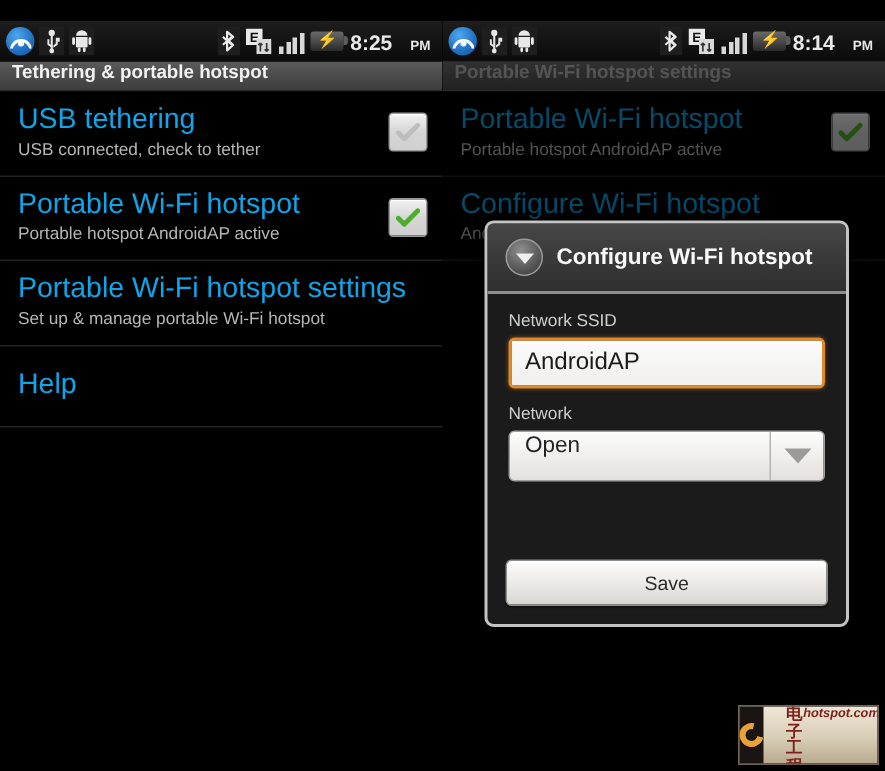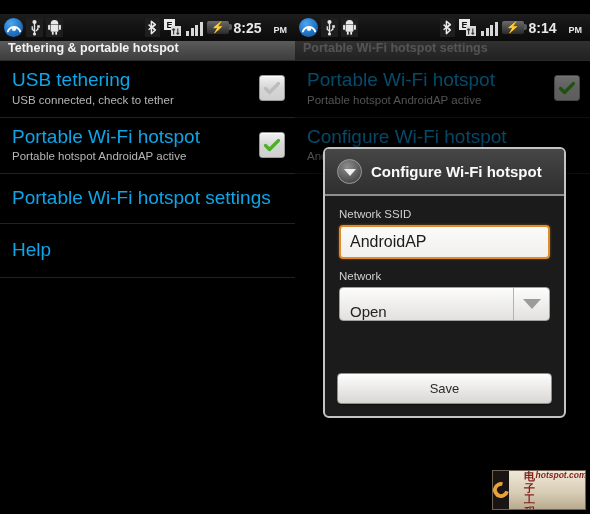--- a/index.html
+++ b/index.html
@@ -151,21 +151,21 @@
     padding: 0 9px;
     font-family:"Liberation Sans", sans-serif;
     box-shadow: 0 0 3px rgba(224,138,42,.45);
     outline:none;
   }
 
   .spinner {
     margin-top: 2px; width:100%; height: 34px;
     background: linear-gradient(to bottom,#fdfdfd 0%,#efeeec 52%,#e2e1df 100%);
     border:1px solid #9f9f9f; border-radius:4px;
-    display:flex; align-items:flex-end; position:relative;
+    display:flex; align-items:flex-start; position:relative;
     box-shadow: inset 0 1px 0 #fff;
   }
   .spinner-value { color:#232323; font-size:15px; padding-left:10px; flex:1; }
   .spinner-arrowbox {
     width: 36px; height:100%; border-left:1px solid #b3b3b3;
     display:flex; align-items:center; justify-content:center;
   }
   .spinner-arrow {
     width:0;height:0;border-left:9px solid transparent;border-right:9px solid transparent;
     border-top:10px solid #9b9b9b;
@@ -305,20 +305,21 @@
         <div class="checkbox">
           <svg class="tick" viewBox="0 0 18 18">
               <path d="M2.5 9.5l4 4 9-9" fill="none" stroke="#4caf28" stroke-width="3.2" stroke-linecap="round" stroke-linejoin="round"></path>
             </svg>
         </div>
       </div>
 
       <div class="row">
         <div class="row-texts">
           <div class="row-title">Portable Wi-Fi hotspot settings</div>
+          <div class="row-sub">Set up &amp; manage portable Wi-Fi hotspot</div>
         </div>
       </div>
 
       <div class="row" style="min-height:54px;">
         <div class="row-texts">
           <div class="row-title">Help</div>
         </div>
       </div>
 
     </div>

